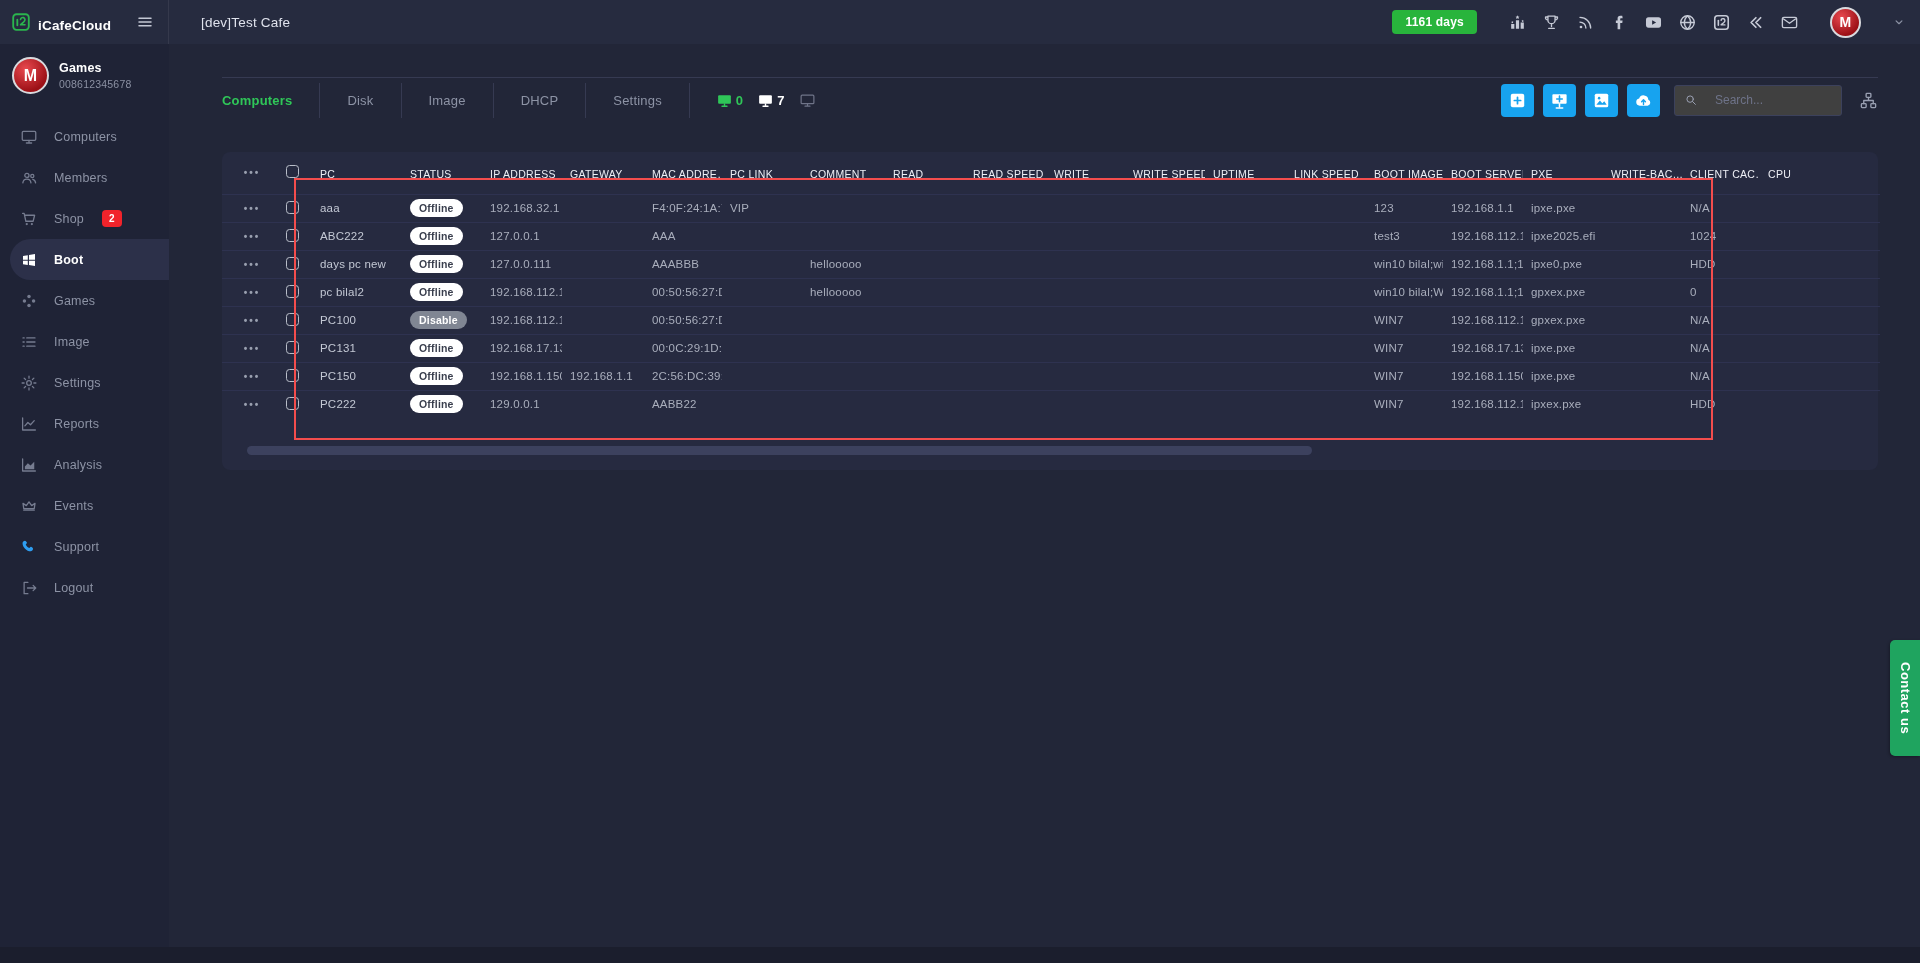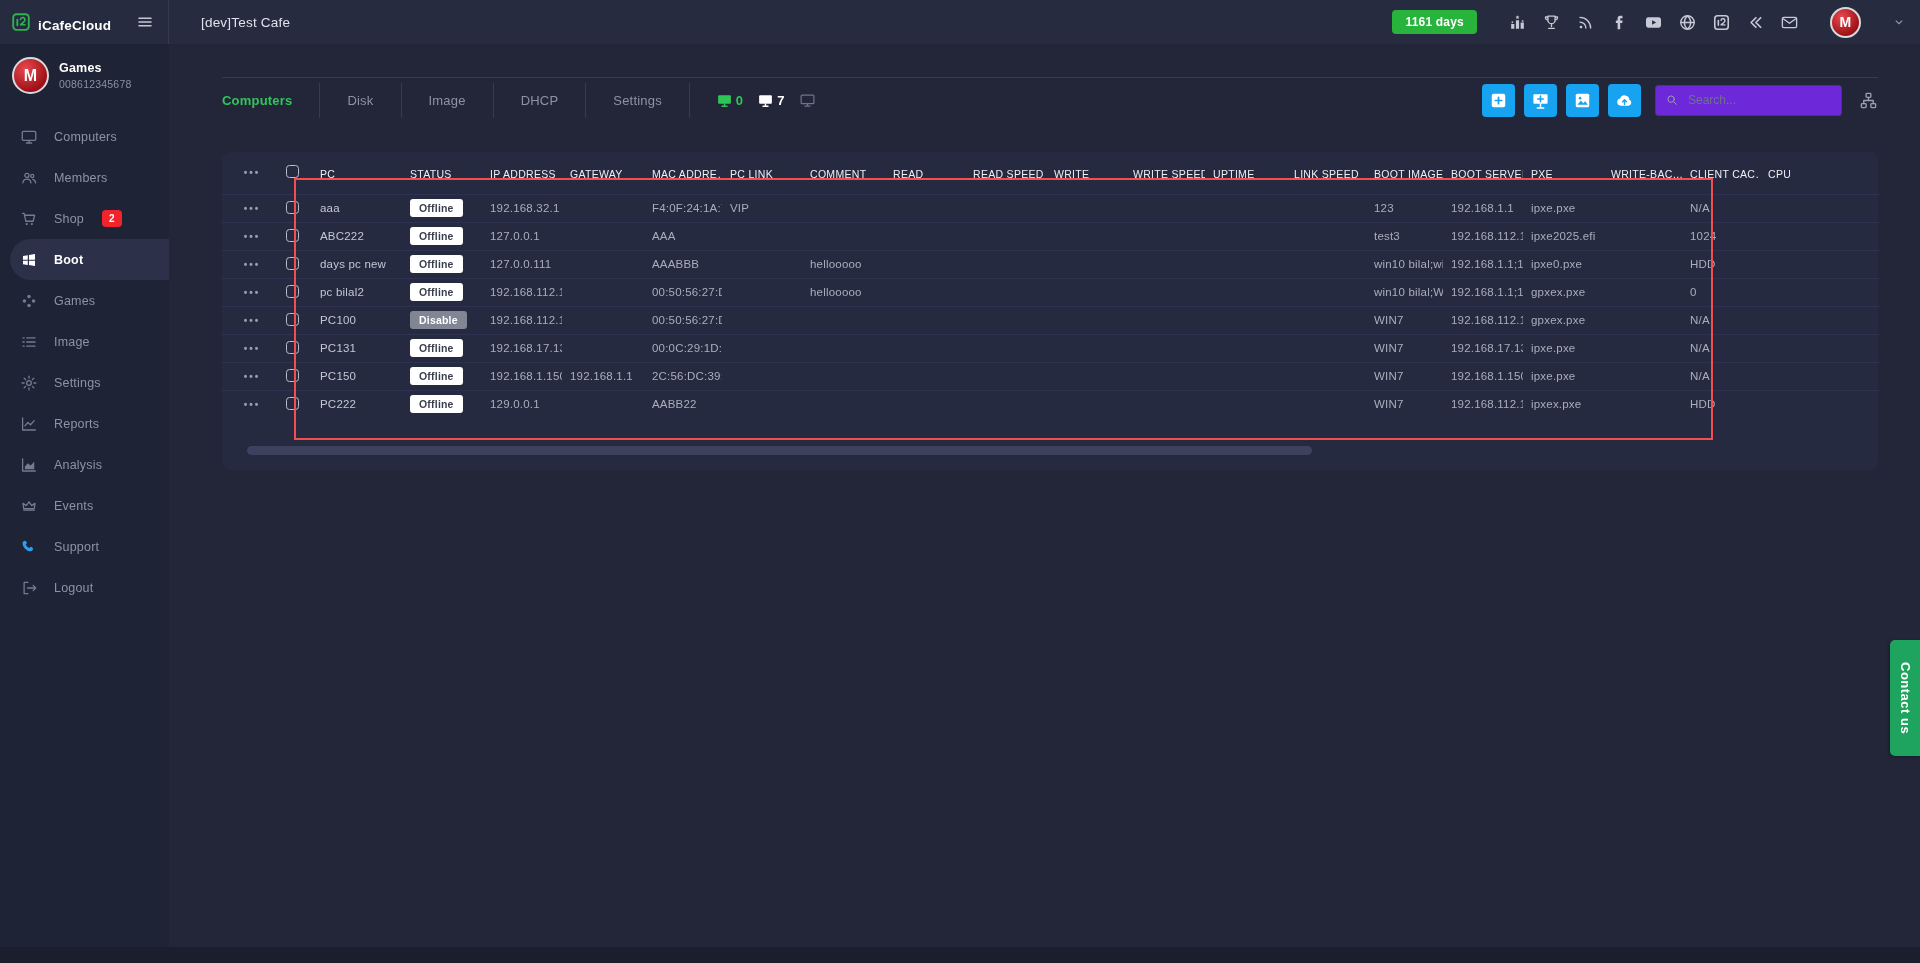--- a/index.html
+++ b/index.html
@@ -46,37 +46,37 @@
   .tab:first-child { padding-left:0; }
   .tab.active { color:var(--accent-green,#2fc658); font-weight:600; }
   .monitor-counts { display:flex; align-items:center; gap:14px; margin-left:26px; }
   .mc { display:flex; align-items:center; gap:3px; font-size:13px; font-weight:700; cursor:pointer; }
   .mc.online { color:var(--accent-green,#2fc658); }
   .mc.total  { color:#fff; }
   .mc.offline{ color:#6f7488; }
 
   .toolbar { margin-left:auto; display:flex; align-items:center; }
   .tool-btn { width:33px; height:33px; border-radius:4px; background:var(--accent-blue,#17a3ef); color:#fff; display:flex; align-items:center; justify-content:center; border:none; cursor:pointer; margin-left:9px; }
-  .search-box { width:187px; height:31px; background:#6d28d9; border:1px solid #3c415c; border-radius:3px; display:flex; align-items:center; margin-left:14px; }
+  .search-box { width:168px; height:31px; background:#404040; border:1px solid #3c415c; border-radius:3px; display:flex; align-items:center; margin-left:14px;gap:8px; }
   .search-icon-wrap { width:32px; display:flex; justify-content:center; color:#9aa0b2; }
   .search-input { background:transparent; border:none; outline:none; color:#cfd3e0; font-size:12px; width:114px; font-family:"Liberation Sans",sans-serif; }
   .search-input::placeholder { color:#6e7389; }
   .sitemap-btn { margin-left:17px; color:#9aa0b2; cursor:pointer; }
 
   
   .card { position:absolute; left:53px; right:42px; top:108px; height:318px; background:#262a40; border-radius:8px; }
   table { width:100%; border-collapse:collapse; table-layout:fixed; }
   th { height:42px; font-size:10.5px; color:#edeff5; font-weight:400; text-align:left; padding:2px 4px 0 8px; letter-spacing:.3px; white-space:nowrap; overflow:hidden; }
   td { height:28px; font-size:11.5px; color:#a9aebc; padding:0 4px 0 8px; white-space:nowrap; overflow:hidden; }
   tbody tr { border-top:1px solid #2e3250; }
   .menu-cell { text-align:center; color:#9aa0b0; font-weight:700; letter-spacing:2px; font-size:10px; padding:0; cursor:pointer; }
   .cbx-cell { padding:0 0 0 4px; }
   .cbx { width:13px; height:13px; border:1.5px solid #b9bec9; border-radius:3.5px; display:inline-block; cursor:pointer; }
   .pc-cell { color:#c3c8d4; }
-  .status-badge { display:inline-block; min-width:44px; text-align:center; padding:3px 9px; border-radius:3px; font-size:10.5px; font-weight:700; }
+  .status-badge { display:inline-block; min-width:44px; text-align:center; padding:3px 9px; border-radius:9px; font-size:10.5px; font-weight:700; }
   .st-offline { background:#fff; color:#3a3f4e; }
   .st-disable { background:var(--disable-grey,#808693); color:#fff; }
   .h-scrollbar { position:absolute; left:25px; bottom:15px; width:1065px; height:9px; border-radius:5px; background:#3c415e; cursor:pointer; }
 
   
   .annotation-rect { position:absolute; left:294px; top:178px; width:1419px; height:262px; border:2px solid var(--annotation-red,#f34d4d); pointer-events:none; z-index:10; }
   .contact-tab { position:absolute; right:0; top:640px; width:30px; height:116px; background:var(--contact-green,#1fa45f); border-radius:5px 0 0 5px; display:flex; align-items:center; justify-content:center; z-index:20; cursor:pointer; box-shadow:-1px 1px 3px rgba(0,0,0,.3); }
   .contact-label { writing-mode:vertical-rl; color:#fff; font-weight:700; font-size:13px; letter-spacing:.5px; }
   .footer-strip { position:absolute; bottom:0; left:0; right:0; height:16px; background:#1b1e2d; z-index:7; }
 </style>

